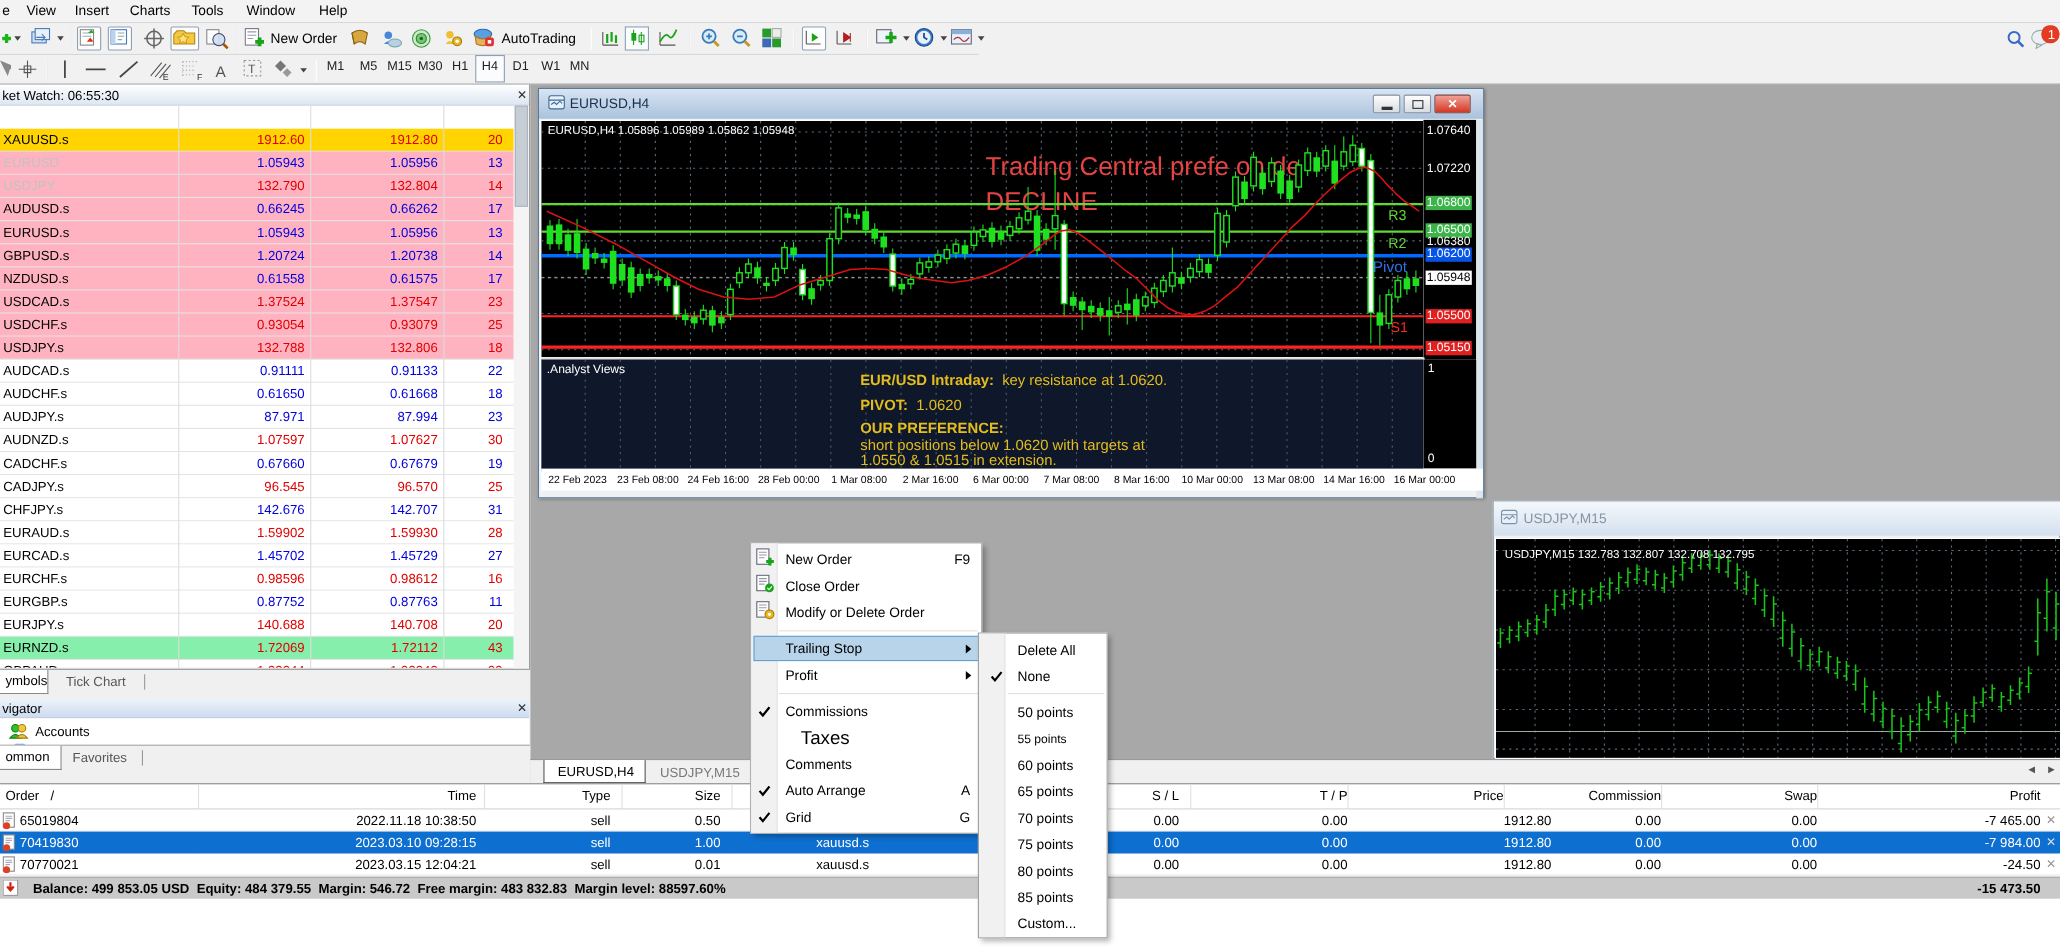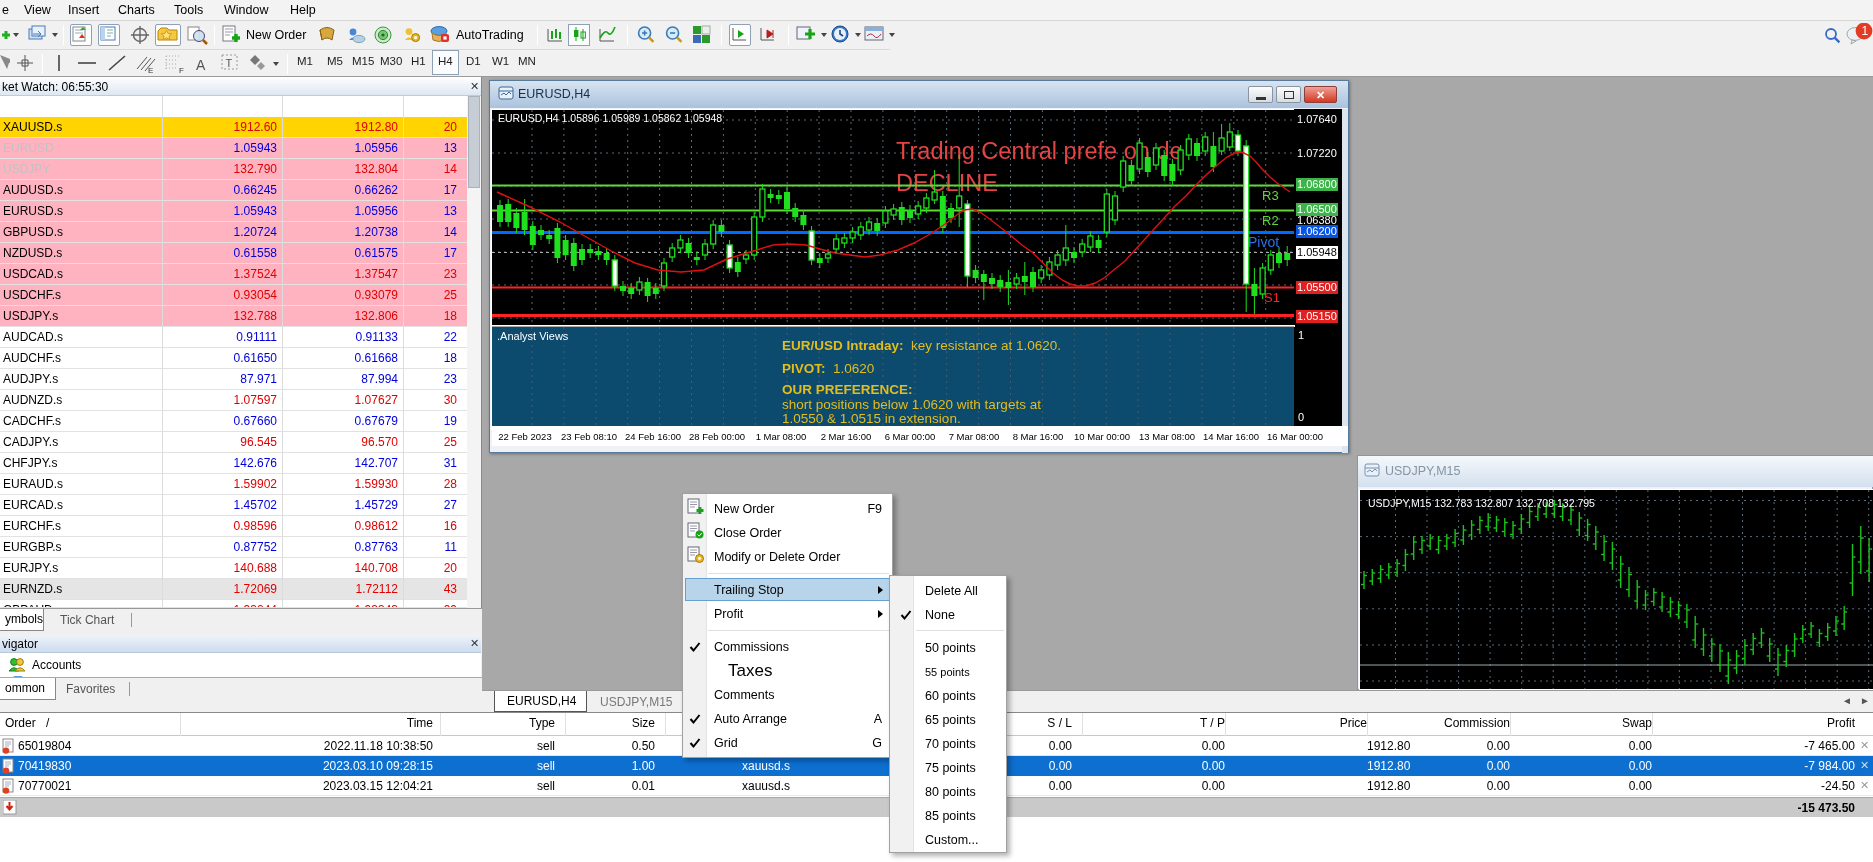--- a/index.html
+++ b/index.html
@@ -352,21 +352,21 @@
     <span class="mw-bid" style="color:#0000dc">0.87752</span>
     <span class="mw-ask" style="color:#0000dc">0.87763</span>
     <span class="mw-sp" style="color:#0000dc">11</span>
   </div>
 <div class="mw-row" style="top:558px;background:#fff;">
 <span class="mw-sym" style="color:#000">EURJPY.s</span>
     <span class="mw-bid" style="color:#e00000">140.688</span>
     <span class="mw-ask" style="color:#e00000">140.708</span>
     <span class="mw-sp" style="color:#e00000">20</span>
   </div>
-<div class="mw-row" style="top:579px;background:#e5e5e5;">
+<div class="mw-row" style="top:579px;background:#86efac;">
 <span class="mw-sym" style="color:#000">EURNZD.s</span>
     <span class="mw-bid" style="color:#e00000">1.72069</span>
     <span class="mw-ask" style="color:#e00000">1.72112</span>
     <span class="mw-sp" style="color:#e00000">43</span>
   </div>
 <div class="mw-row" style="top:600px;background:#fff;height:8px;overflow:hidden;">
 <span class="mw-sym" style="color:#000">GBPAUD.s</span>
     <span class="mw-bid" style="color:#e00000">1.93244</span>
     <span class="mw-ask" style="color:#e00000">1.93343</span>
     <span class="mw-sp" style="color:#e00000">99</span>
@@ -673,21 +673,21 @@
 <div style="position:absolute;left:2px;top:38px;width:42px;color:#fff;padding:0 1px;line-height:13px">1.07220</div>
 <div style="position:absolute;left:2px;top:69px;width:42px;background:#3cb44a;color:#fff;padding:0 1px;line-height:13px">1.06800</div>
 <div style="position:absolute;left:2px;top:94px;width:42px;background:#3cb44a;color:#fff;padding:0 1px;line-height:13px">1.06500</div>
 <div style="position:absolute;left:2px;top:105px;width:42px;color:#fff;padding:0 1px;line-height:13px">1.06380</div>
 <div style="position:absolute;left:2px;top:116px;width:42px;background:#0653e8;color:#fff;padding:0 1px;line-height:13px">1.06200</div>
 <div style="position:absolute;left:2px;top:137px;width:42px;background:#fff;color:#000;padding:0 1px;line-height:13px">1.05948</div>
 <div style="position:absolute;left:2px;top:172px;width:42px;background:#e02020;color:#fff;padding:0 1px;line-height:13px">1.05500</div>
 <div style="position:absolute;left:2px;top:201px;width:42px;background:#e02020;color:#fff;padding:0 1px;line-height:13px">1.05150</div>
 </div>
 <div class="abs" style="left:1342px;top:109px;width:6px;height:344px;background:#dde5ee"></div>
-<div class="abs" style="left:492px;top:326px;width:802px;height:103px;background:#0c4a6e;border-top:1px solid #aaa;outline:1px solid #fff">
+<div class="abs" style="left:492px;top:326px;width:802px;height:103px;background:#0f172a;border-top:1px solid #aaa;outline:1px solid #fff">
 <svg width="802" height="100" style="position:absolute;left:0;top:0">
       <line x1="40.0" y1="0" x2="40.0" y2="100" stroke="#4a5a68" stroke-width="1" stroke-dasharray="2,4"></line>
       <line x1="71.9" y1="0" x2="71.9" y2="100" stroke="#4a5a68" stroke-width="1" stroke-dasharray="2,4"></line>
       <line x1="103.8" y1="0" x2="103.8" y2="100" stroke="#4a5a68" stroke-width="1" stroke-dasharray="2,4"></line>
       <line x1="135.7" y1="0" x2="135.7" y2="100" stroke="#4a5a68" stroke-width="1" stroke-dasharray="2,4"></line>
       <line x1="167.6" y1="0" x2="167.6" y2="100" stroke="#4a5a68" stroke-width="1" stroke-dasharray="2,4"></line>
       <line x1="199.5" y1="0" x2="199.5" y2="100" stroke="#4a5a68" stroke-width="1" stroke-dasharray="2,4"></line>
       <line x1="231.4" y1="0" x2="231.4" y2="100" stroke="#4a5a68" stroke-width="1" stroke-dasharray="2,4"></line>
       <line x1="263.3" y1="0" x2="263.3" y2="100" stroke="#4a5a68" stroke-width="1" stroke-dasharray="2,4"></line>
       <line x1="295.2" y1="0" x2="295.2" y2="100" stroke="#4a5a68" stroke-width="1" stroke-dasharray="2,4"></line>
@@ -713,21 +713,21 @@
 <span class="abs" style="left:290px;top:55px;color:#e3bd1d;font-size:13.5px"><b>OUR PREFERENCE:</b></span>
 <span class="abs" style="left:290px;top:70px;color:#e3bd1d;font-size:13.5px">short positions below 1.0620 with targets at</span>
 <span class="abs" style="left:290px;top:84px;color:#e3bd1d;font-size:13.5px">1.0550 &amp; 1.0515 in extension.</span>
 </div>
 <div class="abs" style="left:1294px;top:327px;width:48px;height:99px;background:#000;font-size:11px;color:#fff">
     <span style="position:absolute;left:4px;top:2px">1</span>
     <span style="position:absolute;left:4px;top:84px">0</span>
   </div>
 <div class="abs" style="left:492px;top:426px;width:856px;height:20px;background:#fff;font-size:9.5px">
 <span style="position:absolute;left:33px;top:5px;transform:translateX(-50%);white-space:nowrap">22 Feb 2023</span>
-<span style="position:absolute;left:97px;top:5px;transform:translateX(-50%);white-space:nowrap">23 Feb 08:10</span>
+<span style="position:absolute;left:97px;top:5px;transform:translateX(-50%);white-space:nowrap">23 Feb 08:00</span>
 <span style="position:absolute;left:161px;top:5px;transform:translateX(-50%);white-space:nowrap">24 Feb 16:00</span>
 <span style="position:absolute;left:225px;top:5px;transform:translateX(-50%);white-space:nowrap">28 Feb 00:00</span>
 <span style="position:absolute;left:289px;top:5px;transform:translateX(-50%);white-space:nowrap">1 Mar 08:00</span>
 <span style="position:absolute;left:354px;top:5px;transform:translateX(-50%);white-space:nowrap">2 Mar 16:00</span>
 <span style="position:absolute;left:418px;top:5px;transform:translateX(-50%);white-space:nowrap">6 Mar 00:00</span>
 <span style="position:absolute;left:482px;top:5px;transform:translateX(-50%);white-space:nowrap">7 Mar 08:00</span>
 <span style="position:absolute;left:546px;top:5px;transform:translateX(-50%);white-space:nowrap">8 Mar 16:00</span>
 <span style="position:absolute;left:610px;top:5px;transform:translateX(-50%);white-space:nowrap">10 Mar 00:00</span>
 <span style="position:absolute;left:675px;top:5px;transform:translateX(-50%);white-space:nowrap">13 Mar 08:00</span>
 <span style="position:absolute;left:739px;top:5px;transform:translateX(-50%);white-space:nowrap">14 Mar 16:00</span>
@@ -1042,20 +1042,21 @@
 <span class="ocell" style="left:1652px;transform:translateX(-100%)">0.00</span>
 <span class="ocell" style="left:1367px;transform:translateX(-100%%)">1912.80</span>
 <span class="ocell" style="left:1855px;transform:translateX(-100%)">-24.50</span>
 <span class="ocell" style="left:1860px;color:#999;font-size:11px">✕</span>
 </div>
 <div class="abs" style="left:0;top:797px;width:1873px;height:20px;background:#c9c9c9;border-top:1px solid #a8a8a8;font-weight:bold">
 <svg class="abs" style="left:3px;top:2px" width="14" height="16">
       <rect x="0" y="0" width="13" height="14" fill="#fff" stroke="#999"></rect>
       <path d="M6.5 2v7M3.5 6l3 3.4 3-3.4" stroke="#d02010" stroke-width="2" fill="none"></path>
     </svg>
+<span class="abs" style="left:30px;top:3px">Balance: 499 853.05 USD&nbsp; Equity: 484 379.55&nbsp; Margin: 546.72&nbsp; Free margin: 483 832.83&nbsp; Margin level: 88597.60%</span>
 <span class="abs" style="left:1855px;top:3px;transform:translateX(-100%)">-15 473.50</span>
 </div>
 <div class="abs" style="left:682px;top:493px;width:211px;height:265px;background:#fff;border:1px solid #a0a0a0;box-shadow:3px 3px 5px rgba(0,0,0,0.3)">
 <div class="abs" style="left:0;top:0;width:24px;height:263px;background:#f1f1f1;border-right:1px solid #e3e3e3"></div>
 <svg class="abs" style="left:4px;top:4px" width="18" height="18">
       <rect x="1" y="1" width="11" height="14" fill="#fff" stroke="#667"></rect>
       <path d="M3 4h7M3 6.5h7M3 9h5" stroke="#99a"></path>
       <path d="M13 9v7M9.5 12.5h7" stroke="#17a517" stroke-width="2.8"></path>
     </svg>
 <svg class="abs" style="left:4px;top:28px" width="18" height="18">

